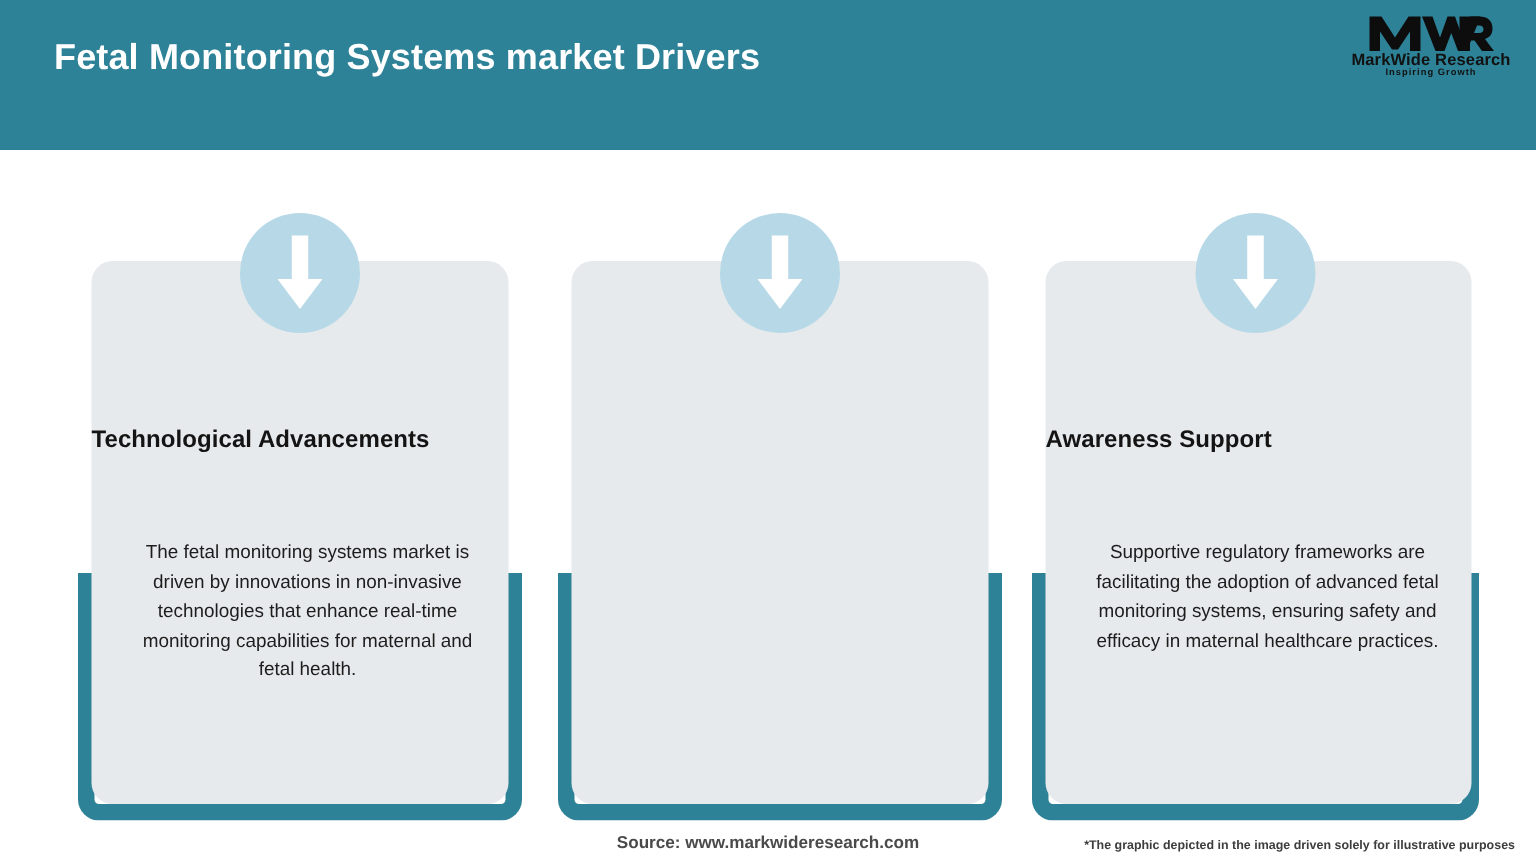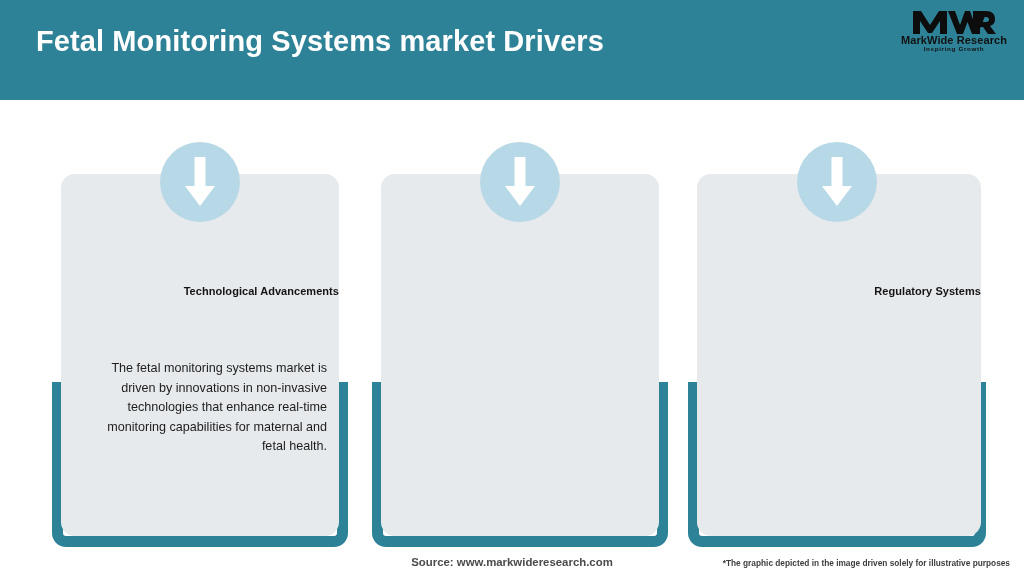--- a/index.html
+++ b/index.html
@@ -22,21 +22,21 @@
     left: 0;
     top: 0;
     width: 1024px;
     height: 100px;
     background: #2e8297;
   }
   .header-title {
     position: absolute;
     left: 36px;
     top: 25px;
-    font-size: 29px;
+    font-size: 24px;
     font-weight: bold;
     color: #ffffff;
     letter-spacing: 0.1px;
     white-space: nowrap;
   }
 
   
   .logo {
     position: absolute;
     right: 18px;
@@ -125,35 +125,35 @@
     align-items: center;
     justify-content: center;
   }
   .arrow-svg { display: block; width: 34px; height: 54px; }
 
   .card-title {
     position: absolute;
     top: 111px;
     left: 0;
     width: 100%;
-    text-align: right;
-    font-size: 11px;
+    text-align: left;
+    font-size: 16px;
     font-weight: bold;
     color: #141414;
     letter-spacing: 0.05px;
   }
   .card-body {
     position: absolute;
     top: 185px;
     left: 22px;
     width: 244px;
     font-size: 12.6px;
     line-height: 19.5px;
     color: #1d1d1d;
-    text-align: right;
+    text-align: center;
   }
   .card-group.c2 .card-body { width: 252px; }
 
   
   .footer-source {
     position: absolute;
     left: 0;
     top: 556px;
     width: 1024px;
     text-align: center;
@@ -209,21 +209,22 @@
     <div class="card-icon">
       <svg class="arrow-svg" viewBox="0 0 34 54">
         <path d="M11.5 2 L22.5 2 L22.5 31 L32 31 L17 51 L2 31 L11.5 31 Z" fill="#ffffff"></path>
       </svg>
     </div>
   </div>
 
   <div class="card-group c2">
     <div class="card-frame"></div>
     <div class="card">
-      <div class="card-title">Regulatory Systems</div>
+      <div class="card-title">Awareness Support</div>
+      <div class="card-body">Supportive regulatory frameworks are facilitating the adoption of advanced fetal monitoring systems, ensuring safety and efficacy in maternal healthcare practices.</div>
     </div>
     <div class="card-icon">
       <svg class="arrow-svg" viewBox="0 0 34 54">
         <path d="M11.5 2 L22.5 2 L22.5 31 L32 31 L17 51 L2 31 L11.5 31 Z" fill="#ffffff"></path>
       </svg>
     </div>
   </div>
 
 </div>
 

